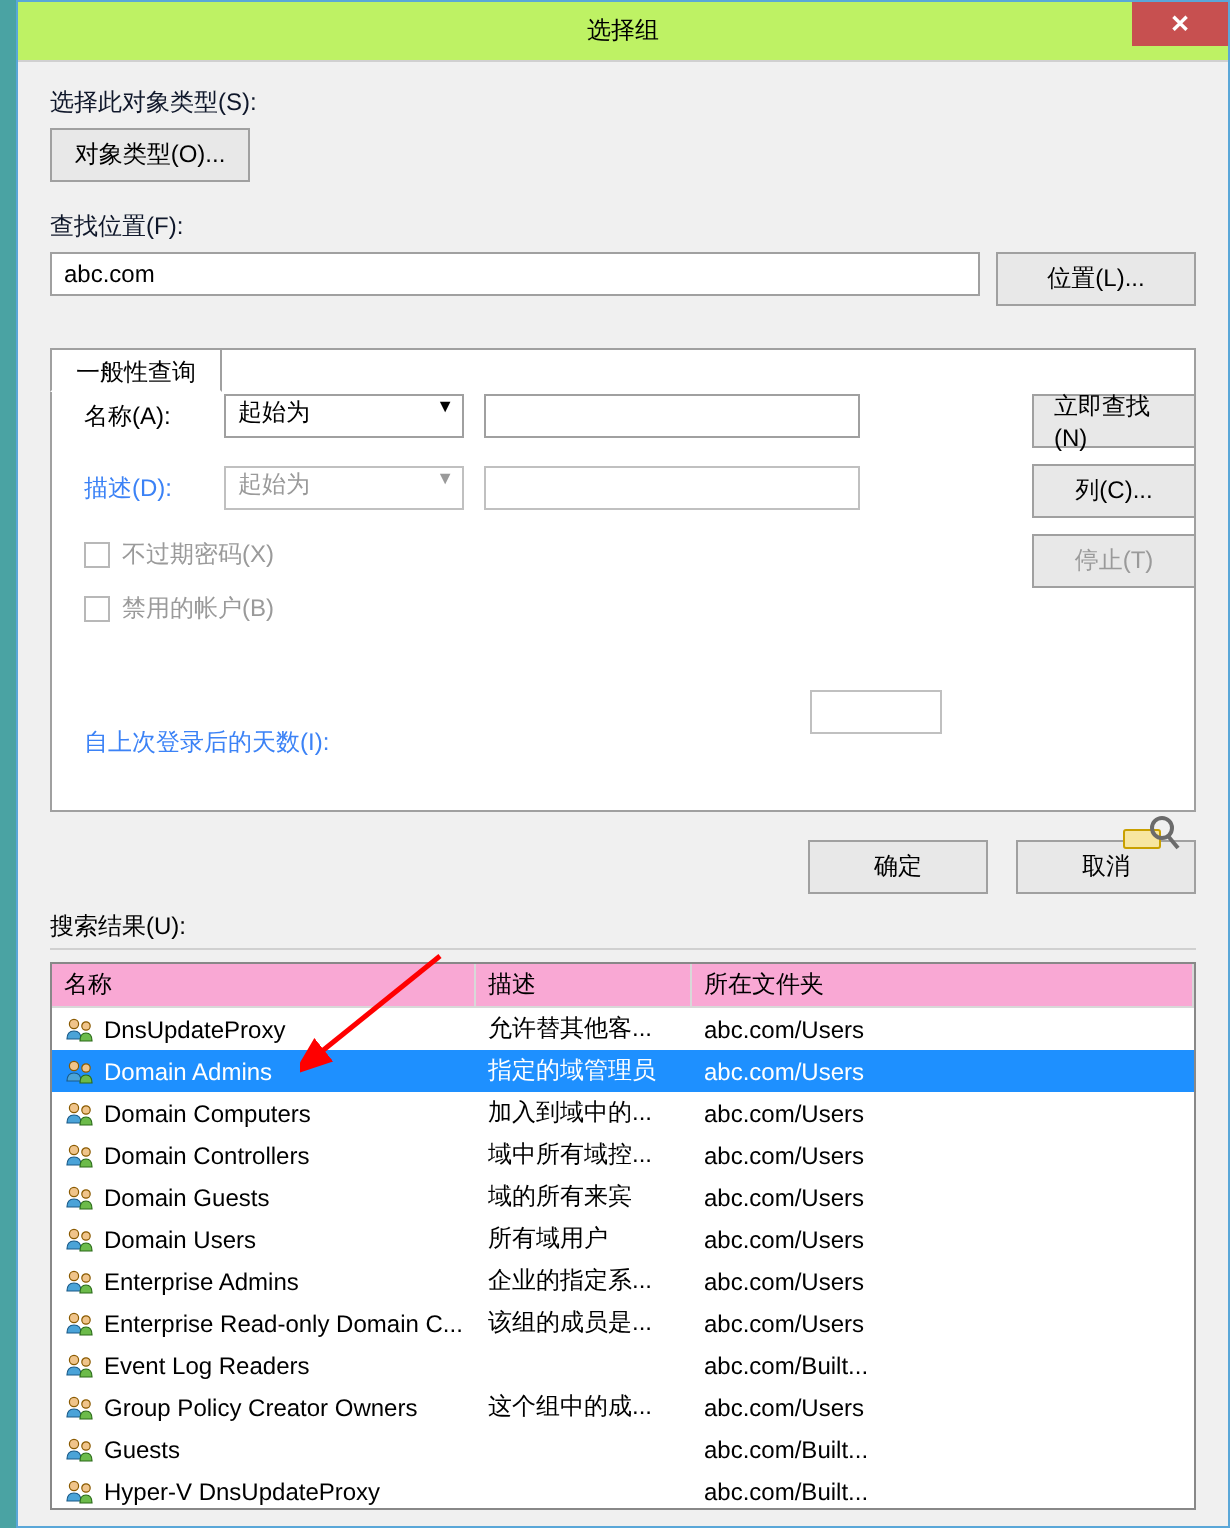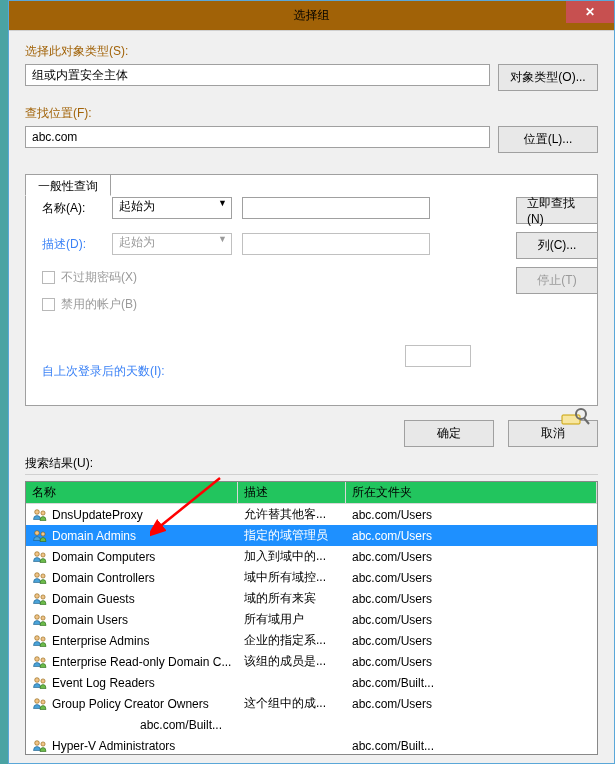--- a/index.html
+++ b/index.html
@@ -2,33 +2,33 @@
 <html><head>
 <meta charset="utf-8">
 <style>
   * { box-sizing: border-box; font-family: "Microsoft YaHei", "Segoe UI", Tahoma, sans-serif; font-size: 12px; }
   body { margin: 0; background: #4aa3a3; width: 615px; height: 764px; overflow: hidden; position: relative; }
   .window {
     position: absolute; left: 8px; top: 0; width: 607px; height: 764px;
     background: #f0f0f0; border: 1px solid #5aa7d8;
   }
   .titlebar {
-    height: 30px; background: #a16207; display: flex; align-items: center;
+    height: 30px; background: #bef264; display: flex; align-items: center;
     border-bottom: 1px solid #d0d0d0;
     position: relative;
   }
   .titlebar-title { flex: 1; text-align: center; color: #000; }
   .close-btn {
     width: 48px; height: 22px; background: #c75050; color: #fff;
     display: flex; align-items: center; justify-content: center;
     position: absolute; right: 0; top: 0;
     font-family: Arial; font-size: 13px; font-weight: bold;
   }
   .content { padding: 12px 16px 8px 16px; }
-  .label { display: block; margin-bottom: 4px; color: #a16207; }
+  .label { display: block; margin-bottom: 4px; color: #0f172a; }
   .row { display: flex; gap: 8px; margin-bottom: 14px; align-items: stretch; }
   .field {
     flex: 1; height: 22px; border: 1px solid #a0a0a0; background: #fff;
     padding: 2px 6px; display: flex; align-items: center;
   }
   .btn {
     min-width: 100px; height: 27px; border: 1px solid #a0a0a0;
     background: #e8e8e8; display: flex; align-items: center; justify-content: center;
     cursor: pointer; padding: 0 10px;
   }
@@ -76,21 +76,21 @@
     display: flex; gap: 14px; justify-content: flex-end;
     margin: 14px 0 8px 0;
   }
   .dialog-buttons .btn { width: 90px; min-width: 90px; }
   .results-label { margin-top: 4px; margin-bottom: 2px; display: block; }
   .results-table {
     border: 1px solid #888; background: #fff; height: 274px;
     display: flex; flex-direction: column;
   }
   .table-header {
-    display: flex; background: #22c55e; border-bottom: 1px solid #d8d8d8;
+    display: flex; background: #f9a8d4; border-bottom: 1px solid #d8d8d8;
     height: 22px; align-items: stretch;
   }
   .th {
     border-right: 1px solid #d8d8d8; padding: 3px 6px;
     display: flex; align-items: center;
   }
   .th.name { width: 212px; }
   .th.desc { width: 108px; }
   .th.loc  { flex: 1; }
   .table-body { flex: 1; overflow-y: auto; overflow-x: hidden; }
@@ -124,23 +124,20 @@
     <span class="titlebar-title">选择组</span>
     <div class="close-btn">
       <span>✕</span>
     </div>
   </div>
 
   <div class="content">
 
     <span class="label">选择此对象类型(S):</span>
     <div class="row">
-      <div class="field">
-        <span>组或内置安全主体</span>
-      </div>
       <div class="btn">
         <span>对象类型(O)...</span>
       </div>
     </div>
 
     <span class="label">查找位置(F):</span>
     <div class="row">
       <div class="field">
         <span>abc.com</span>
       </div>
@@ -379,34 +376,45 @@
   <circle cx="11" cy="6" r="2.1" fill="#f0c48a" stroke="#8a5a00" stroke-width="0.6"></circle>
   <path d="M8 13.5 Q8 9.5 11 9.5 Q14 9.5 14 13.5 Z" fill="#6cbb4a" stroke="#2a6a18" stroke-width="0.6"></path>
 </svg>
               </span>
               <span>Group Policy Creator Owners</span>
             </div>
             <div class="td desc">这个组中的成...</div>
             <div class="td loc">abc.com/Users</div>
           </div>
           <div class="tr">
+            <div class="td name">
+              <span class="grp-icon">
+<svg width="16" height="16" viewBox="0 0 16 16">
+  <circle cx="5" cy="5" r="2.3" fill="#f0c48a" stroke="#8a5a00" stroke-width="0.6"></circle>
+  <path d="M1.5 12.5 Q1.5 8.5 5 8.5 Q8.5 8.5 8.5 12.5 Z" fill="#4aa3d8" stroke="#1a5a88" stroke-width="0.6"></path>
+  <circle cx="11" cy="6" r="2.1" fill="#f0c48a" stroke="#8a5a00" stroke-width="0.6"></circle>
+  <path d="M8 13.5 Q8 9.5 11 9.5 Q14 9.5 14 13.5 Z" fill="#6cbb4a" stroke="#2a6a18" stroke-width="0.6"></path>
+</svg>
+              </span>
+              <span>Guests</span>
+            </div>
             <div class="td desc"></div>
             <div class="td loc">abc.com/Built...</div>
           </div>
           <div class="tr">
             <div class="td name">
               <span class="grp-icon">
 <svg width="16" height="16" viewBox="0 0 16 16">
   <circle cx="5" cy="5" r="2.3" fill="#f0c48a" stroke="#8a5a00" stroke-width="0.6"></circle>
   <path d="M1.5 12.5 Q1.5 8.5 5 8.5 Q8.5 8.5 8.5 12.5 Z" fill="#4aa3d8" stroke="#1a5a88" stroke-width="0.6"></path>
   <circle cx="11" cy="6" r="2.1" fill="#f0c48a" stroke="#8a5a00" stroke-width="0.6"></circle>
   <path d="M8 13.5 Q8 9.5 11 9.5 Q14 9.5 14 13.5 Z" fill="#6cbb4a" stroke="#2a6a18" stroke-width="0.6"></path>
 </svg>
               </span>
-              <span>Hyper-V Administrators</span>
+              <span>Hyper-V DnsUpdateProxy</span>
             </div>
             <div class="td desc"></div>
             <div class="td loc">abc.com/Built...</div>
           </div>
         </div>
     </div>
 
   </div>
 </div>
 

